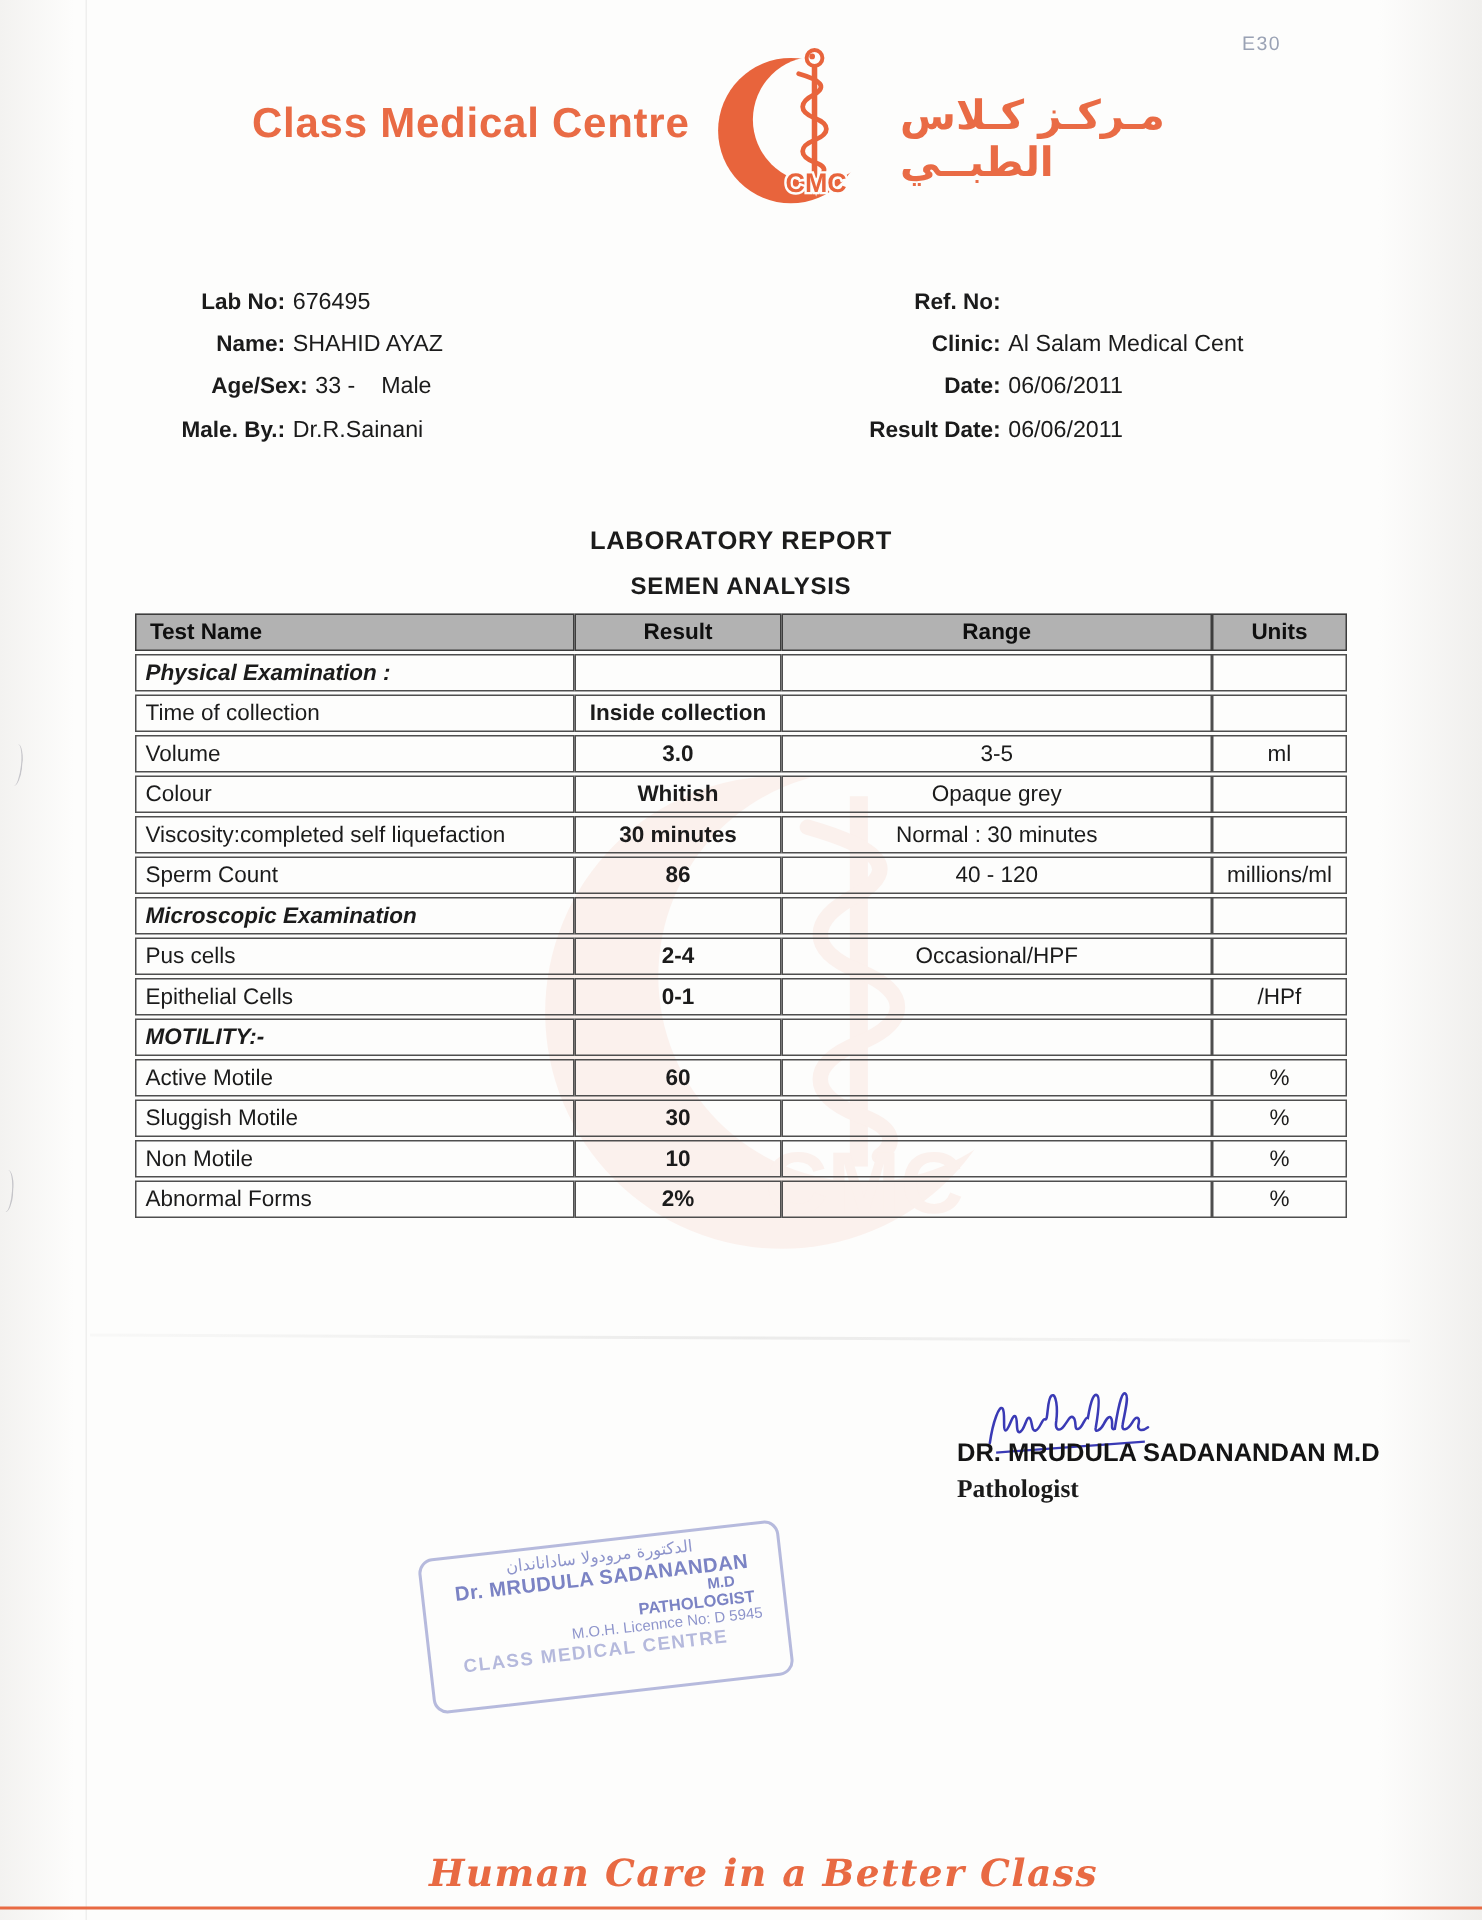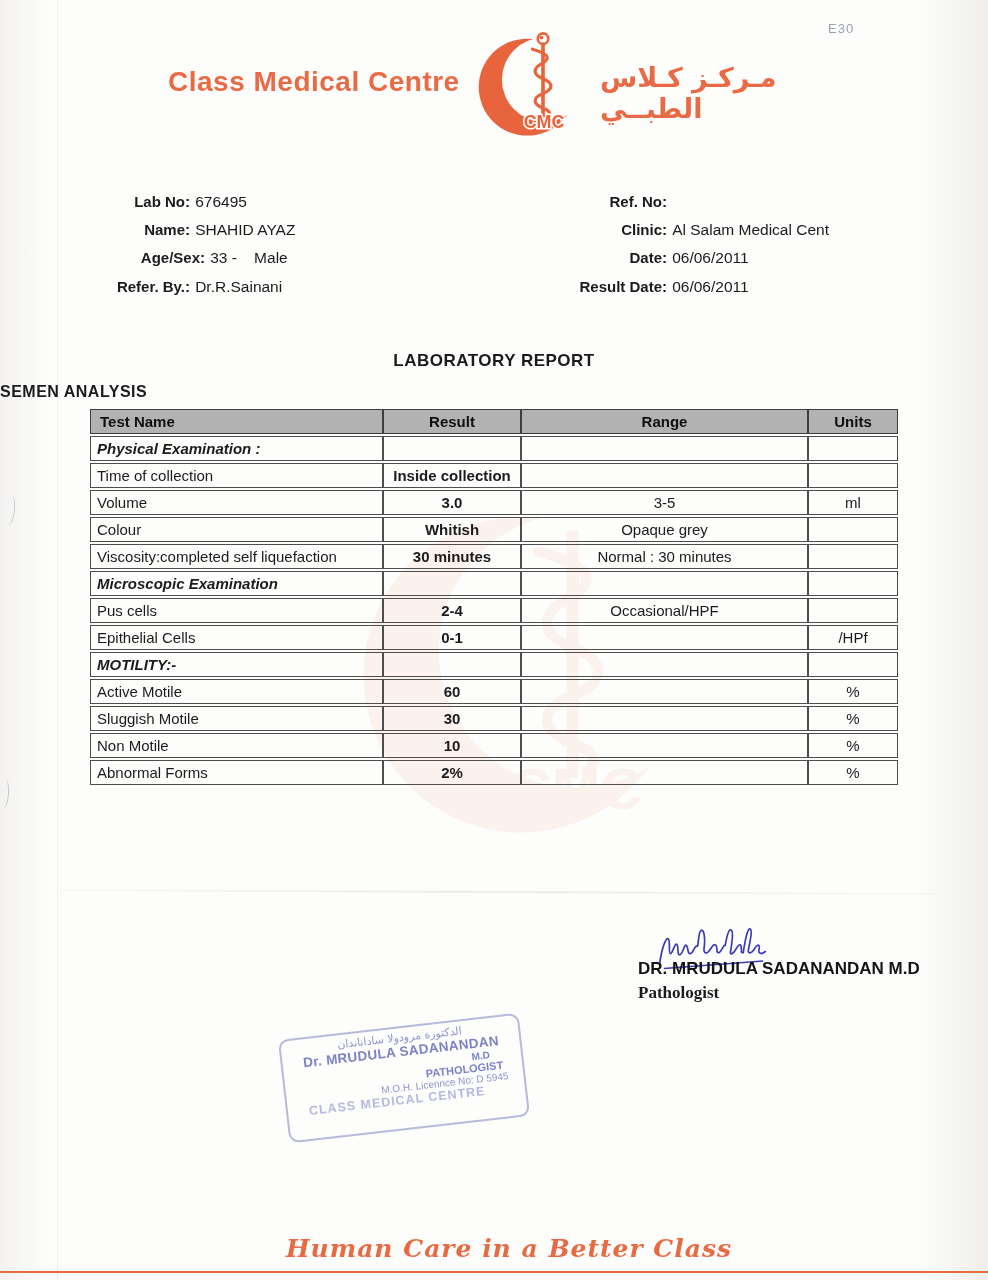--- a/index.html
+++ b/index.html
@@ -47,21 +47,21 @@
   .info-row .val { white-space: pre; }
   .ir-l0 { left: 3px; top: 3px; }  .ir-l1 { left: 3px; top: 31px; }
   .ir-l2 { left: 3px; top: 59px; margin-left: 15px; } .ir-l3 { left: 3px; top: 88px; }
   .info-col-right .info-row { left: 460px; }
   .ir-r0 { top: 3px; } .ir-r1 { top: 31px; } .ir-r2 { top: 59px; } .ir-r3 { top: 88px; }
 
   
   .report-title { position: absolute; left: 0; top: 351px; width: 100%;
     text-align: center; font-size: 17px; font-weight: bold; letter-spacing: 0.5px; }
   .report-subtitle { position: absolute; left: 0; top: 383px; width: 100%;
-    text-align: left; font-size: 16px; font-weight: bold; letter-spacing: 0.5px; }
+    text-align: center; font-size: 16px; font-weight: bold; letter-spacing: 0.5px; }
 
   
   .watermark { position: absolute; left: 360px; top: 428px; width: 360px; height: 480px;
     opacity: 0.075; pointer-events: none; }
 
   
   .report-table { position: absolute; left: 90px; top: 407px; width: 808px;
     border-collapse: separate; border-spacing: 0 2px; table-layout: fixed; }
   .report-table th, .report-table td {
     border: 1.5px solid #4e4e4e; height: 25px; font-size: 15px;
@@ -127,21 +127,21 @@
     <text x="63" y="97" text-anchor="middle" font-family="Liberation Sans, sans-serif" font-size="17" font-weight="bold" fill="#e8643c" stroke="#fdfdfc" stroke-width="3" paint-order="stroke">CMC</text>
   </svg>
 
   <div class="clinic-name-ar">مـركـز كـلاس الطبــي</div>
 
   <div class="info-block">
     <div class="info-col-left">
       <div class="info-row ir-l0"><span class="lbl">Lab No</span><span class="sep">:</span><span class="val">676495</span></div>
       <div class="info-row ir-l1"><span class="lbl">Name</span><span class="sep">:</span><span class="val">SHAHID AYAZ</span></div>
       <div class="info-row ir-l2"><span class="lbl">Age/Sex</span><span class="sep">:</span><span class="val">33 -    Male</span></div>
-      <div class="info-row ir-l3"><span class="lbl">Refer. By.</span><span class="sep">:</span><span class="val">Dr.R.Sainani</span></div>
+      <div class="info-row ir-l3"><span class="lbl">Male. By.</span><span class="sep">:</span><span class="val">Dr.R.Sainani</span></div>
     </div>
     <div class="info-col-right">
       <div class="info-row ir-r0"><span class="lbl">Ref. No</span><span class="sep">:</span><span class="val"></span></div>
       <div class="info-row ir-r1"><span class="lbl">Clinic</span><span class="sep">:</span><span class="val">Al Salam Medical Cent</span></div>
       <div class="info-row ir-r2"><span class="lbl">Date</span><span class="sep">:</span><span class="val">06/06/2011</span></div>
       <div class="info-row ir-r3"><span class="lbl">Result Date</span><span class="sep">:</span><span class="val">06/06/2011</span></div>
     </div>
   </div>
 
   <div class="report-title">LABORATORY REPORT</div>
@@ -194,20 +194,26 @@
           <td class="result-cell">Whitish</td>
           <td class="range-cell">Opaque grey</td>
           <td class="units-cell"></td>
         </tr>
         <tr>
           <td class="test-name-cell">Viscosity:completed self liquefaction</td>
           <td class="result-cell">30 minutes</td>
           <td class="range-cell">Normal : 30 minutes</td>
           <td class="units-cell"></td>
         </tr>
+        <tr>
+          <td class="test-name-cell">Sperm Count</td>
+          <td class="result-cell">86</td>
+          <td class="range-cell">40 - 120</td>
+          <td class="units-cell">millions/ml</td>
+        </tr>
         <tr class="section">
           <td class="test-name-cell">Microscopic Examination</td>
           <td class="result-cell"></td>
           <td class="range-cell"></td>
           <td class="units-cell"></td>
         </tr>
         <tr>
           <td class="test-name-cell">Pus cells</td>
           <td class="result-cell">2-4</td>
           <td class="range-cell">Occasional/HPF</td>

